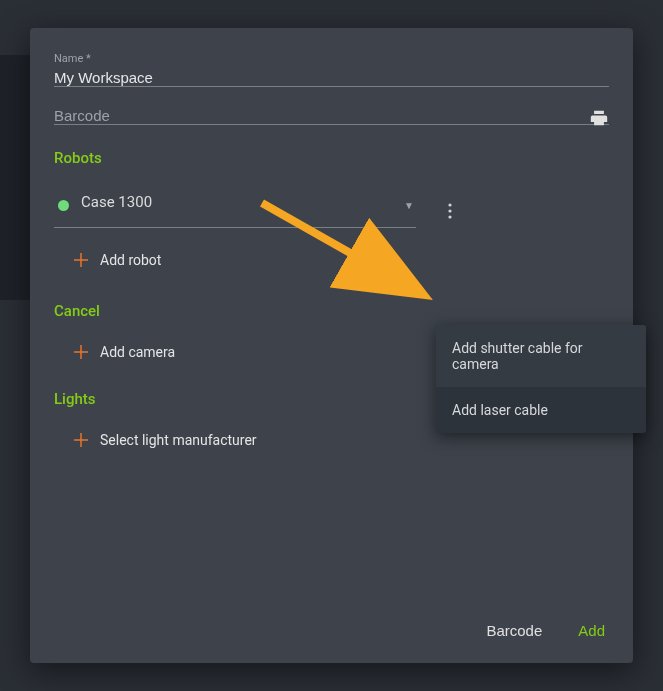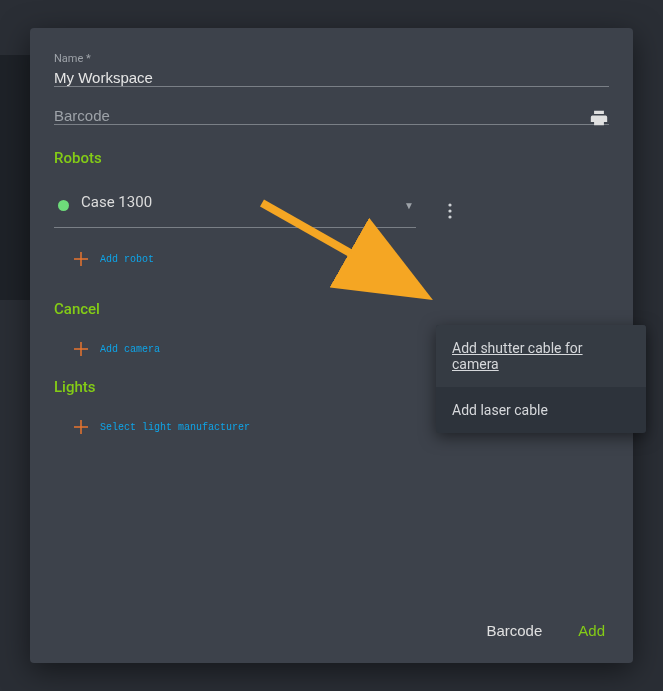--- a/index.html
+++ b/index.html
@@ -133,29 +133,28 @@
     .plus-icon {
       color: #e8742e;
       font-size: 18px;
       font-weight: 300;
       margin-right: 12px;
       display: flex;
       align-items: center;
       justify-content: center;
     }
     .add-label {
-      font-size: 10px;
-      color: #0ea5e9;
-      font-family: Liberation Mono, monospace;
+      font-size: 14px;
+      color: #e5e5e5;
     }
     .section-cameras {
       margin-top: 34px;
     }
     .section-lights {
-      margin-top: 22px;
+      margin-top: 30px;
     }
     .actions {
       position: absolute;
       bottom: 18px;
       right: 24px;
       display: flex;
       gap: 28px;
       align-items: center;
     }
     .btn {
@@ -184,21 +183,20 @@
       z-index: 10;
     }
     .menu-item {
       padding: 15px 16px;
       font-size: 14px;
       color: #d6d8db;
       cursor: pointer;
     }
     .menu-item.hovered {
       background: #353b43;
-      text-decoration: underline;
     }
     .arrow-svg {
       position: absolute;
       top: 195px;
       left: 254px;
       z-index: 5;
       pointer-events: none;
     }
   </style>
 </head>

